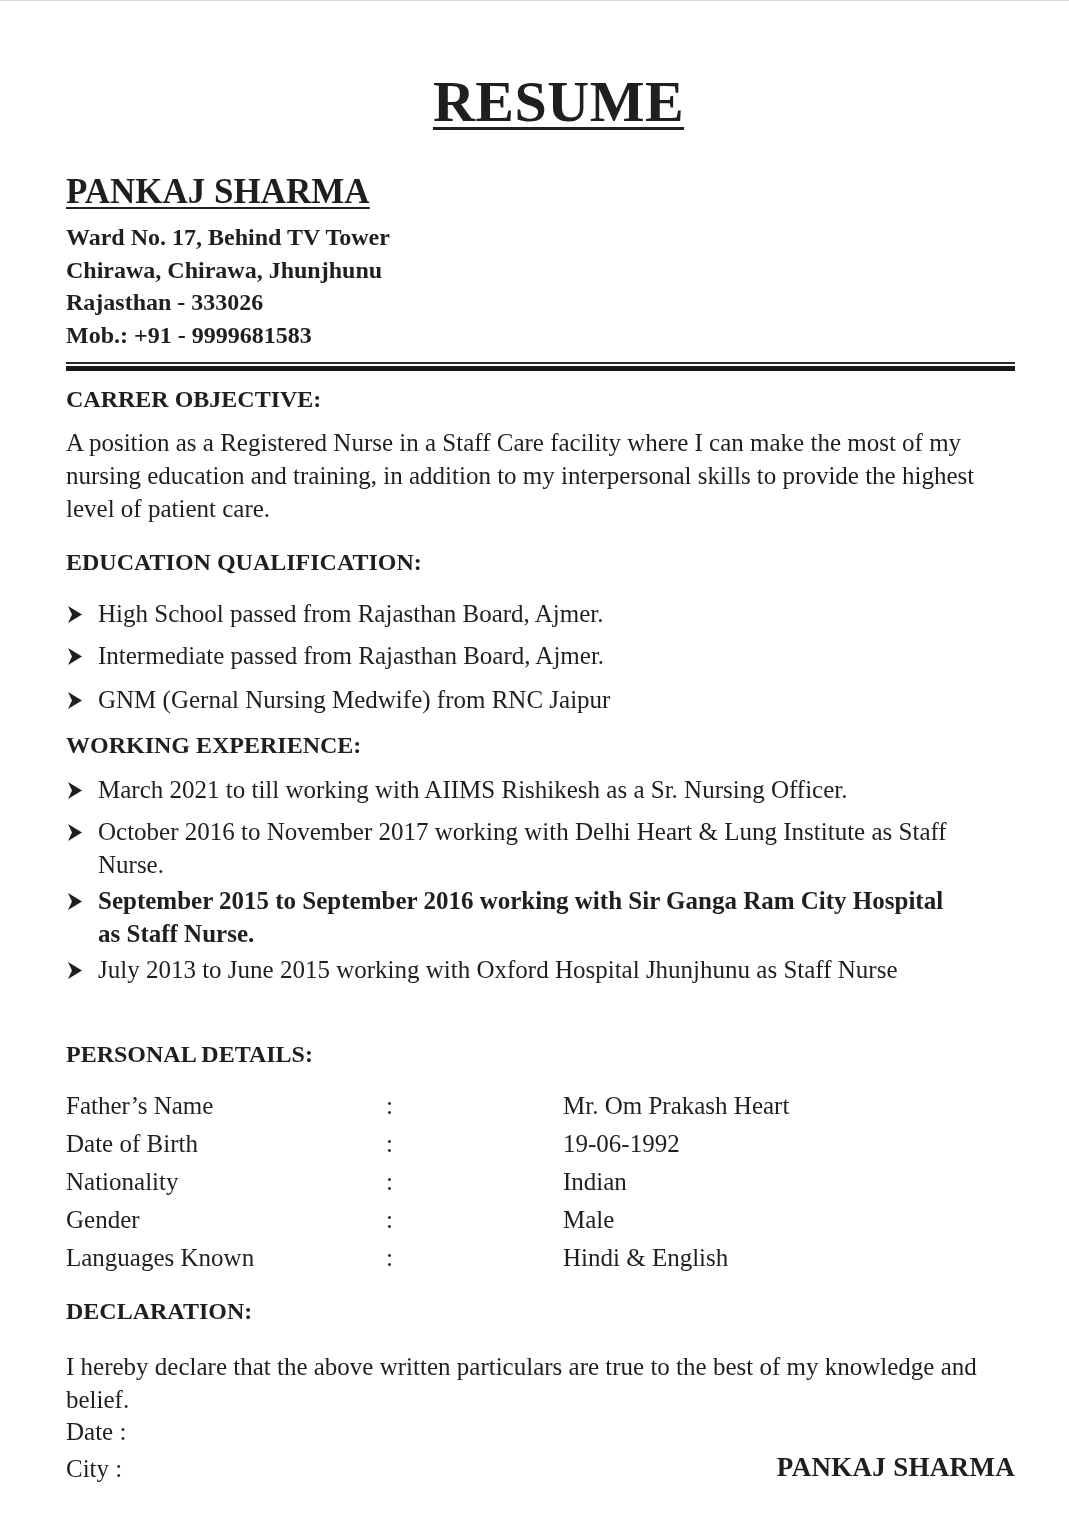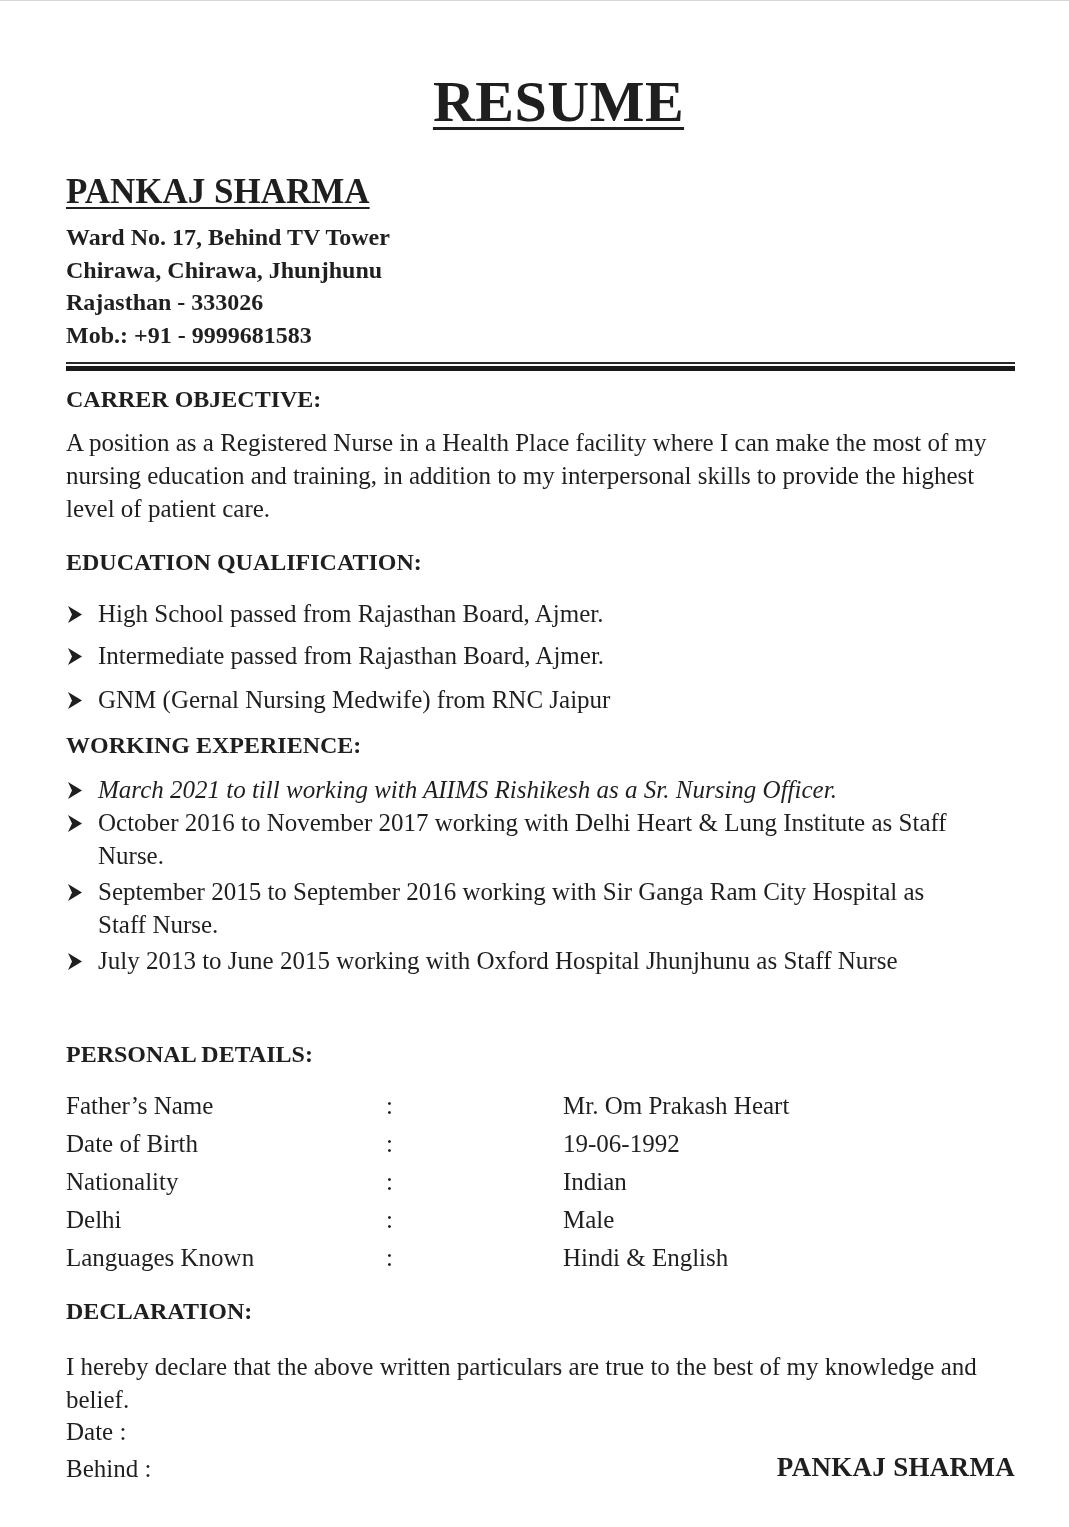--- a/index.html
+++ b/index.html
@@ -53,21 +53,21 @@
     <div>Ward No. 17, Behind TV Tower</div>
     <div>Chirawa, Chirawa, Jhunjhunu</div>
     <div>Rajasthan - 333026</div>
     <div>Mob.: +91 - 9999681583</div>
   </div>
 
   <div class="rule1"></div>
   <div class="rule2"></div>
 
   <div class="h" style="top:384px;">CARRER OBJECTIVE:</div>
-  <div class="para" style="top:426px;">A position as a Registered Nurse in a Health Place facility where I can make the most of my nursing education and training, in addition to my interpersonal skills to provide the highest level of patient care.</div>
+  <div class="para" style="top:426px;">A position as a Registered Nurse in a Staff Care facility where I can make the most of my nursing education and training, in addition to my interpersonal skills to provide the highest level of patient care.</div>
 
   <div class="h" style="top:547px;">EDUCATION QUALIFICATION:</div>
   <ul class="list" style="top:597px;">
     <li style="margin-bottom:9px;">
       <svg class="chev" viewBox="0 0 18 17">
           <path d="M2 0 L16 8.5 L2 17 L6 8.5 Z" fill="#1f1f1f"></path>
         </svg>
       <span>High School passed from Rajasthan Board, Ajmer.</span>
     </li>
     <li style="margin-bottom:11px;">
@@ -79,33 +79,33 @@
     <li>
       <svg class="chev" viewBox="0 0 18 17">
           <path d="M2 0 L16 8.5 L2 17 L6 8.5 Z" fill="#1f1f1f"></path>
         </svg>
       <span>GNM (Gernal Nursing Medwife) from RNC Jaipur</span>
     </li>
   </ul>
 
   <div class="h" style="top:730px;">WORKING EXPERIENCE:</div>
   <ul class="list" style="top:773px; width:900px;">
-    <li style="margin-bottom:0;font-style:italic;">
+    <li style="margin-bottom:9px;">
       <svg class="chev" viewBox="0 0 18 17">
           <path d="M2 0 L16 8.5 L2 17 L6 8.5 Z" fill="#1f1f1f"></path>
         </svg>
       <span>March 2021 to till working with AIIMS Rishikesh as a Sr. Nursing Officer.</span>
     </li>
     <li style="margin-bottom:3px;">
       <svg class="chev" viewBox="0 0 18 17">
           <path d="M2 0 L16 8.5 L2 17 L6 8.5 Z" fill="#1f1f1f"></path>
         </svg>
       <span>October 2016 to November 2017 working with Delhi Heart &amp; Lung Institute as Staff Nurse.</span>
     </li>
-    <li style="margin-bottom:3px;">
+    <li style="margin-bottom:3px;font-weight:bold;">
       <svg class="chev" viewBox="0 0 18 17">
           <path d="M2 0 L16 8.5 L2 17 L6 8.5 Z" fill="#1f1f1f"></path>
         </svg>
       <span>September 2015 to September 2016 working with Sir Ganga Ram City Hospital as Staff Nurse.</span>
     </li>
     <li>
       <svg class="chev" viewBox="0 0 18 17">
           <path d="M2 0 L16 8.5 L2 17 L6 8.5 Z" fill="#1f1f1f"></path>
         </svg>
       <span>July 2013 to June 2015 working with Oxford Hospital Jhunjhunu as Staff Nurse</span>
@@ -123,30 +123,30 @@
       <span class="pd-label">Date of Birth</span>
       <span class="pd-colon">:</span>
       <span class="pd-value">19-06-1992</span>
     </div>
     <div class="pd-row">
       <span class="pd-label">Nationality</span>
       <span class="pd-colon">:</span>
       <span class="pd-value">Indian</span>
     </div>
     <div class="pd-row">
-      <span class="pd-label">Delhi</span>
+      <span class="pd-label">Gender</span>
       <span class="pd-colon">:</span>
       <span class="pd-value">Male</span>
     </div>
     <div class="pd-row">
       <span class="pd-label">Languages Known</span>
       <span class="pd-colon">:</span>
       <span class="pd-value">Hindi &amp; English</span>
     </div>
   </div>
 
   <div class="h" style="top:1296px;">DECLARATION:</div>
   <div class="para" style="top:1350px; width:945px;">I hereby declare that the above written particulars are true to the best of my knowledge and belief.</div>
   <div class="line" style="top:1415px;">Date :</div>
-  <div class="line" style="top:1452px;">Behind :</div>
+  <div class="line" style="top:1452px;">City :</div>
   <div class="sign">PANKAJ SHARMA</div>
 
 </div>
 
 </body></html>

